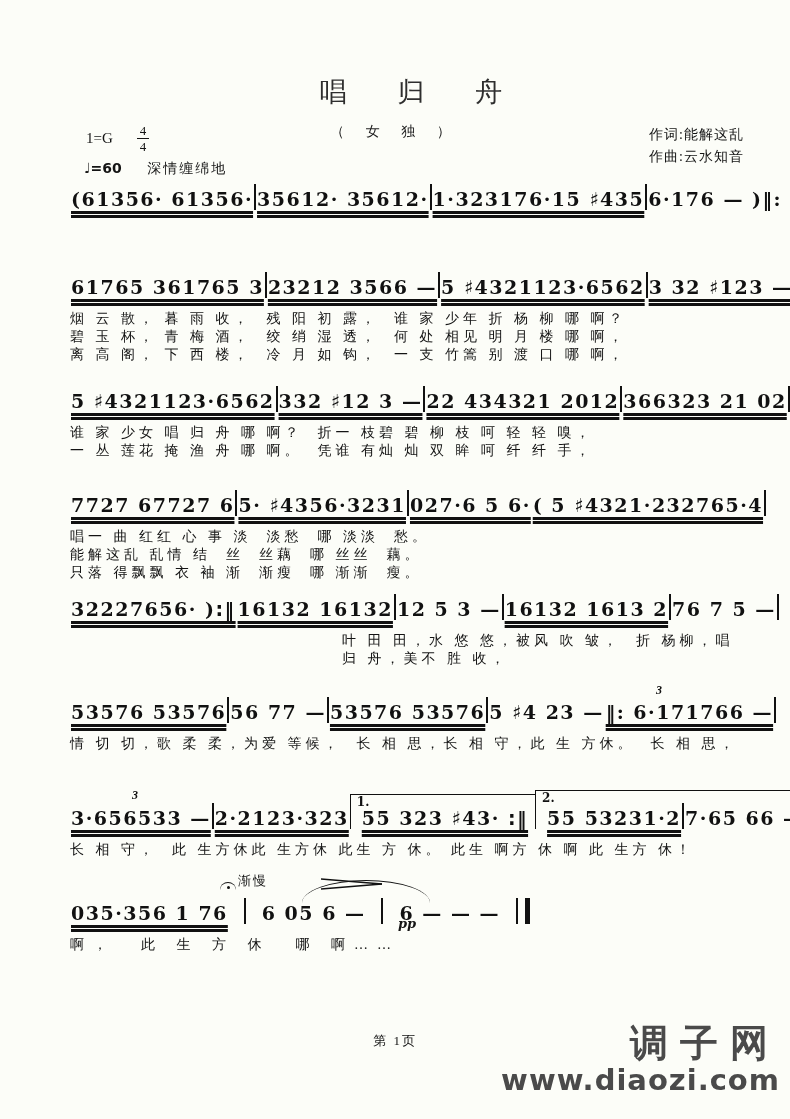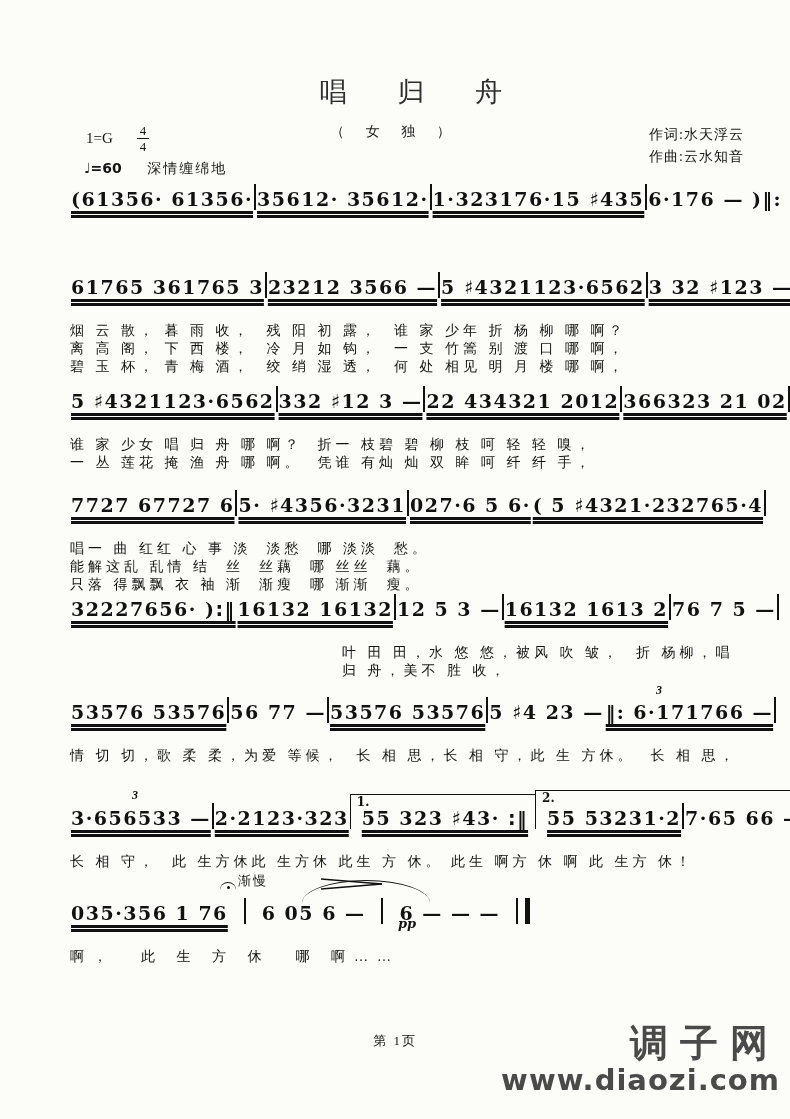--- a/index.html
+++ b/index.html
@@ -33,21 +33,21 @@
     font-family:"DejaVu Serif","DejaVu Sans",serif;font-weight:bold;
     font-size:19px;letter-spacing:1.5px;white-space:nowrap;color:#111;
   }
   .m{padding:0 1px;}
   .beam{
     text-decoration-line:underline;text-decoration-style:double;
     text-decoration-thickness:3px;text-underline-offset:5px;
   }
   .bar{width:2px;background:#111;height:26px;flex:0 0 auto;}
   .endbar{width:7px;height:26px;border-left:2px solid #111;border-right:5px solid #111;flex:0 0 auto;}
-  .lyrics{margin-top:24px;}
+  .lyrics{margin-top:12px;}
   .lyric{font-size:14px;letter-spacing:4px;line-height:18px;color:#141414;white-space:pre-wrap;}
   
   .volta{
     position:relative;display:flex;align-items:flex-end;
     border-top:1.5px solid #111;border-left:1.5px solid #111;
     padding:12px 6px 0 10px;
   }
   .volta-label{
     position:absolute;top:0;left:6px;font-size:12px;font-weight:bold;letter-spacing:0;
   }
@@ -81,21 +81,21 @@
     <span class="frac">
       <span class="num">4</span>
       <span class="den">4</span>
     </span>
   </div>
   <div class="temporow">
     <span class="note">♩=60</span>
     <span class="expr">深情缠绵地</span>
   </div>
   <div class="credits">
-    <div>作词:水天浮云</div>
+    <div>作词:能解这乱</div>
     <div>作曲:云水知音</div>
   </div>
 
   <div class="system" style="top:184px">
     <div class="notation">
       <span class="m beam">(61356· 61356·</span>
       <span class="bar"></span>
       <span class="m beam">35612· 35612·</span>
       <span class="bar"></span>
       <span class="m beam">1·323176·15 ♯435</span>
@@ -110,22 +110,22 @@
       <span class="bar"></span>
       <span class="m beam">23212 3566 —</span>
       <span class="bar"></span>
       <span class="m beam">5 ♯4321123·6562</span>
       <span class="bar"></span>
       <span class="m beam">3 32 ♯123 —</span>
 
     </div>
     <div class="lyrics">
       <div class="lyric">烟 云 散， 暮 雨 收，  残 阳 初 露，  谁 家 少年 折 杨 柳 哪 啊？</div>
+      <div class="lyric">碧 玉 杯， 青 梅 酒，  绞 绡 湿 透，  何 处 相见 明 月 楼 哪 啊，</div>
       <div class="lyric">离 高 阁， 下 西 楼，  冷 月 如 钩，  一 支 竹篙 别 渡 口 哪 啊，</div>
-      <div class="lyric">碧 玉 杯， 青 梅 酒，  绞 绡 湿 透，  何 处 相见 明 月 楼 哪 啊，</div>
     </div>
   </div>
 
   <div class="system" style="top:386px">
     <div class="notation">
       <span class="m beam">5 ♯4321123·6562</span>
       <span class="bar"></span>
       <span class="m beam">332 ♯12 3 —</span>
       <span class="bar"></span>
       <span class="m beam">22 434321 2012</span>

